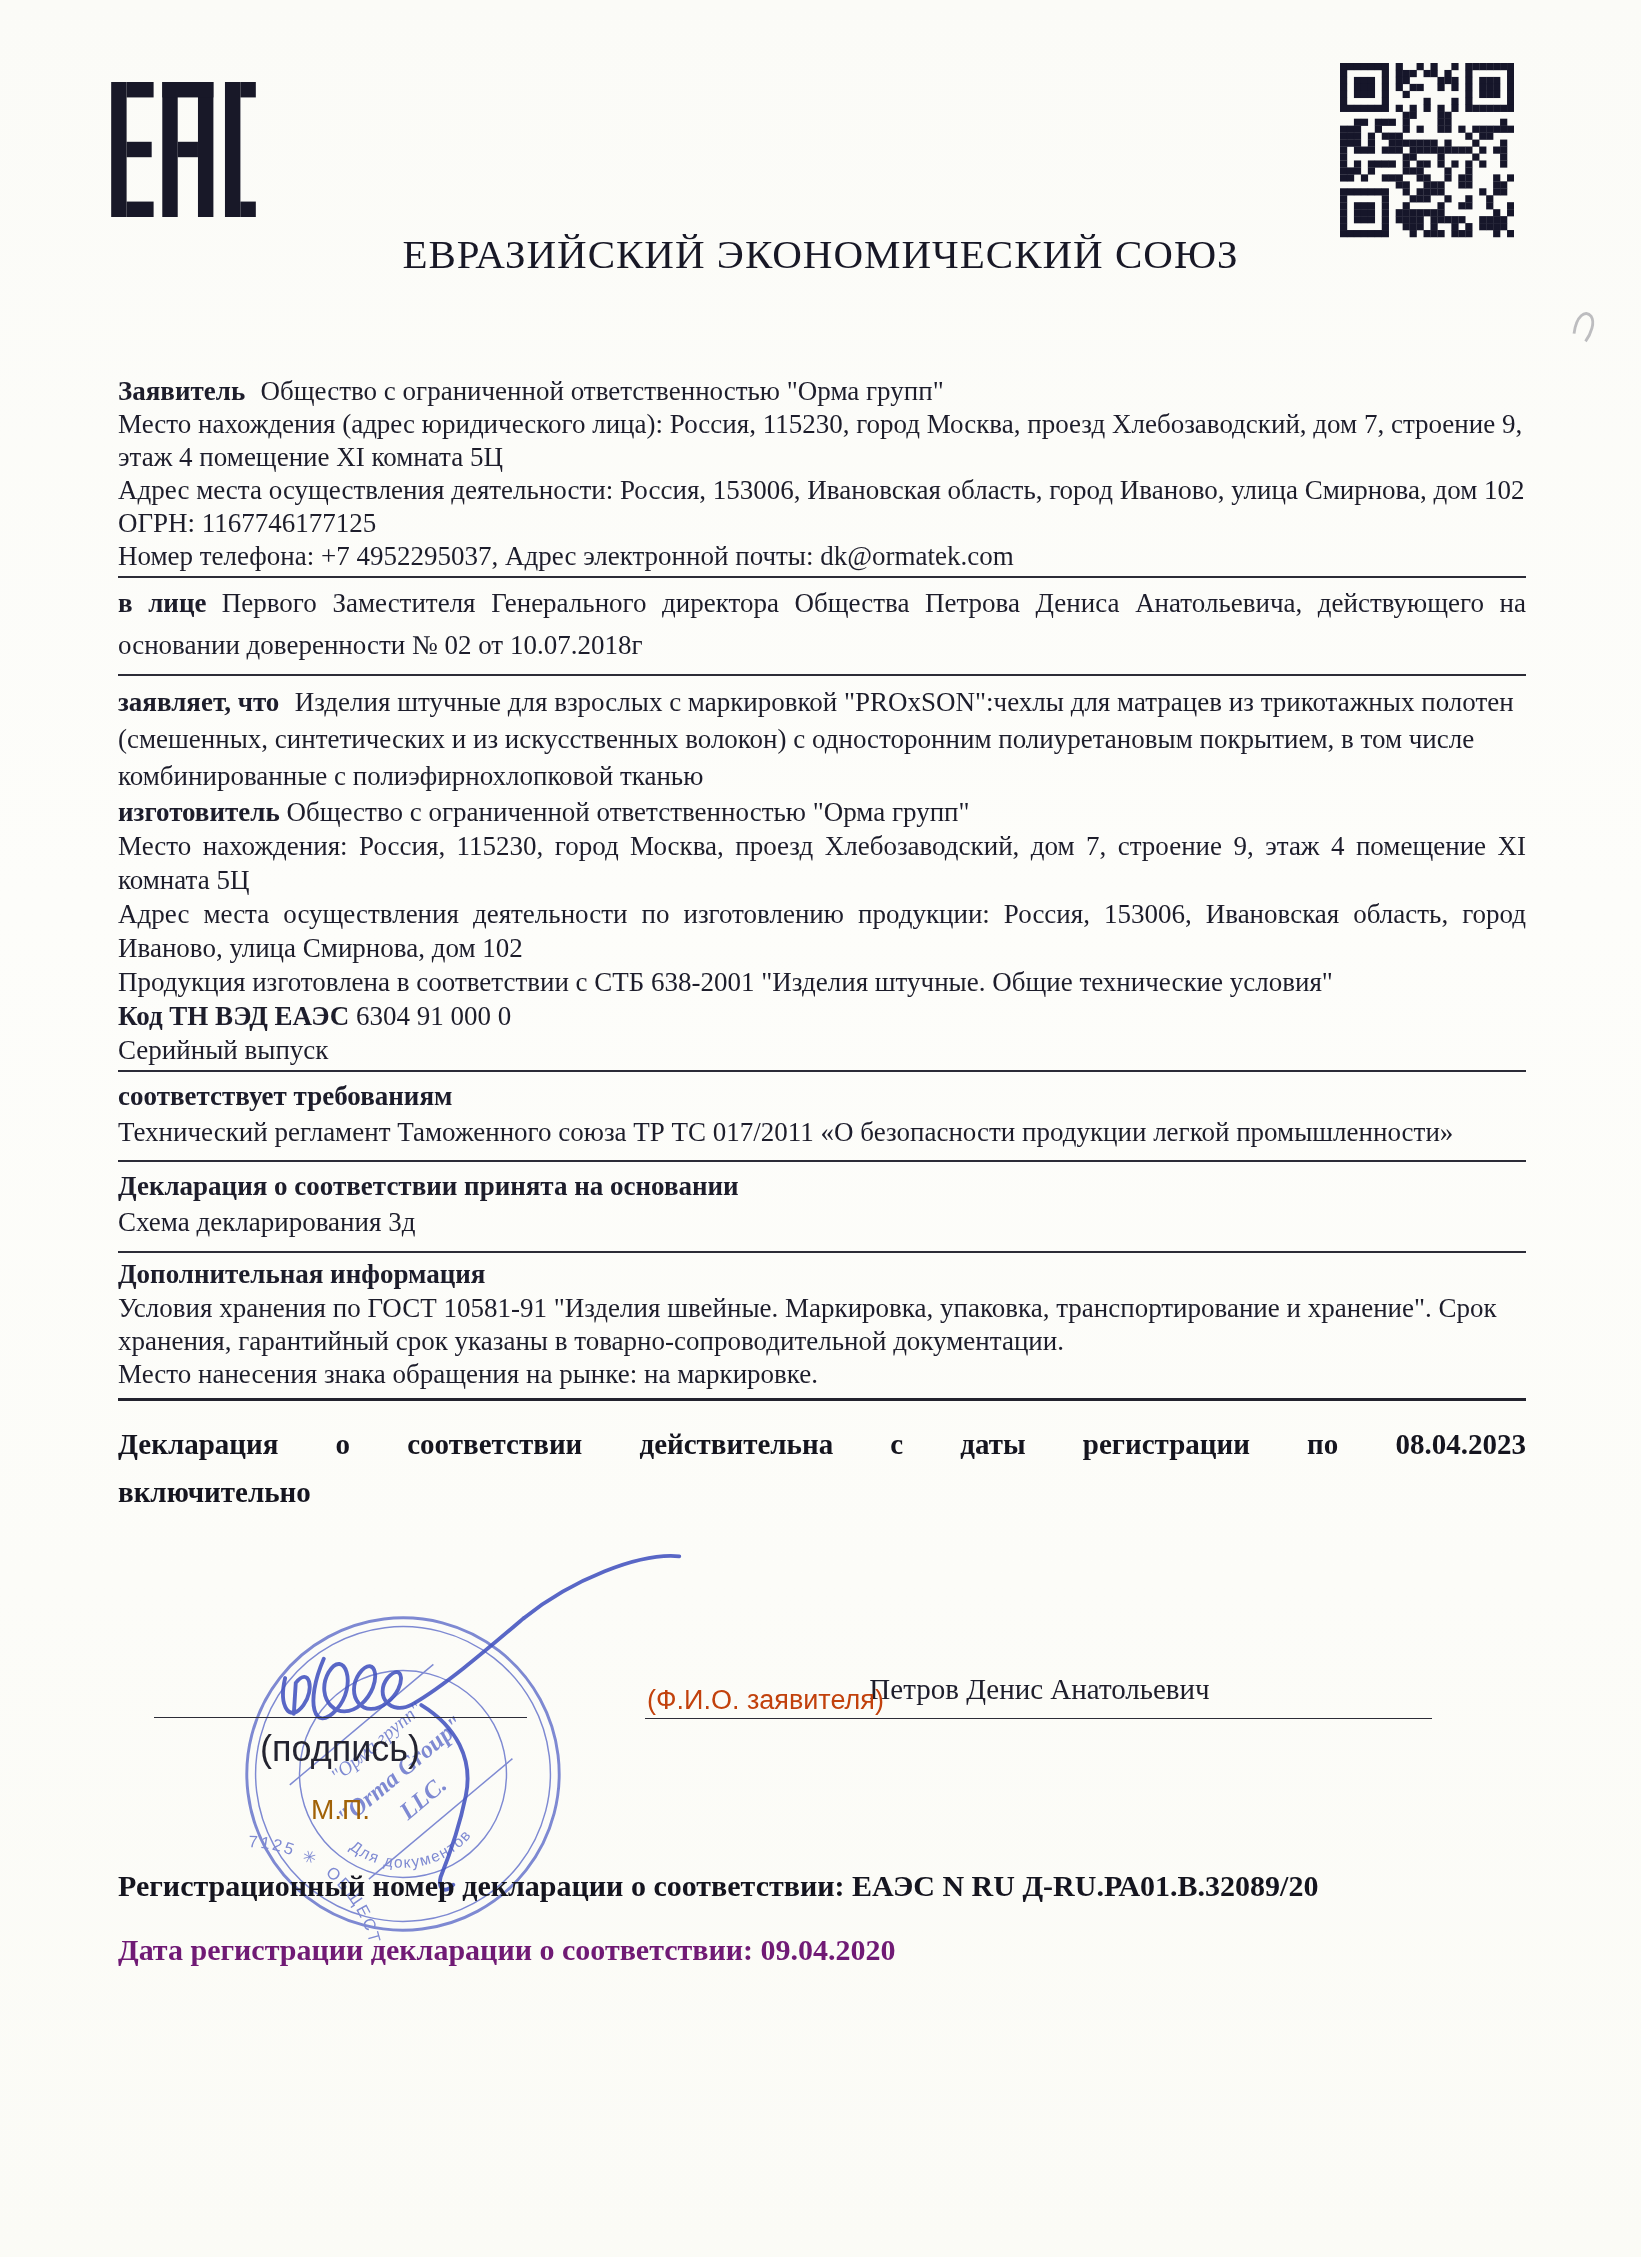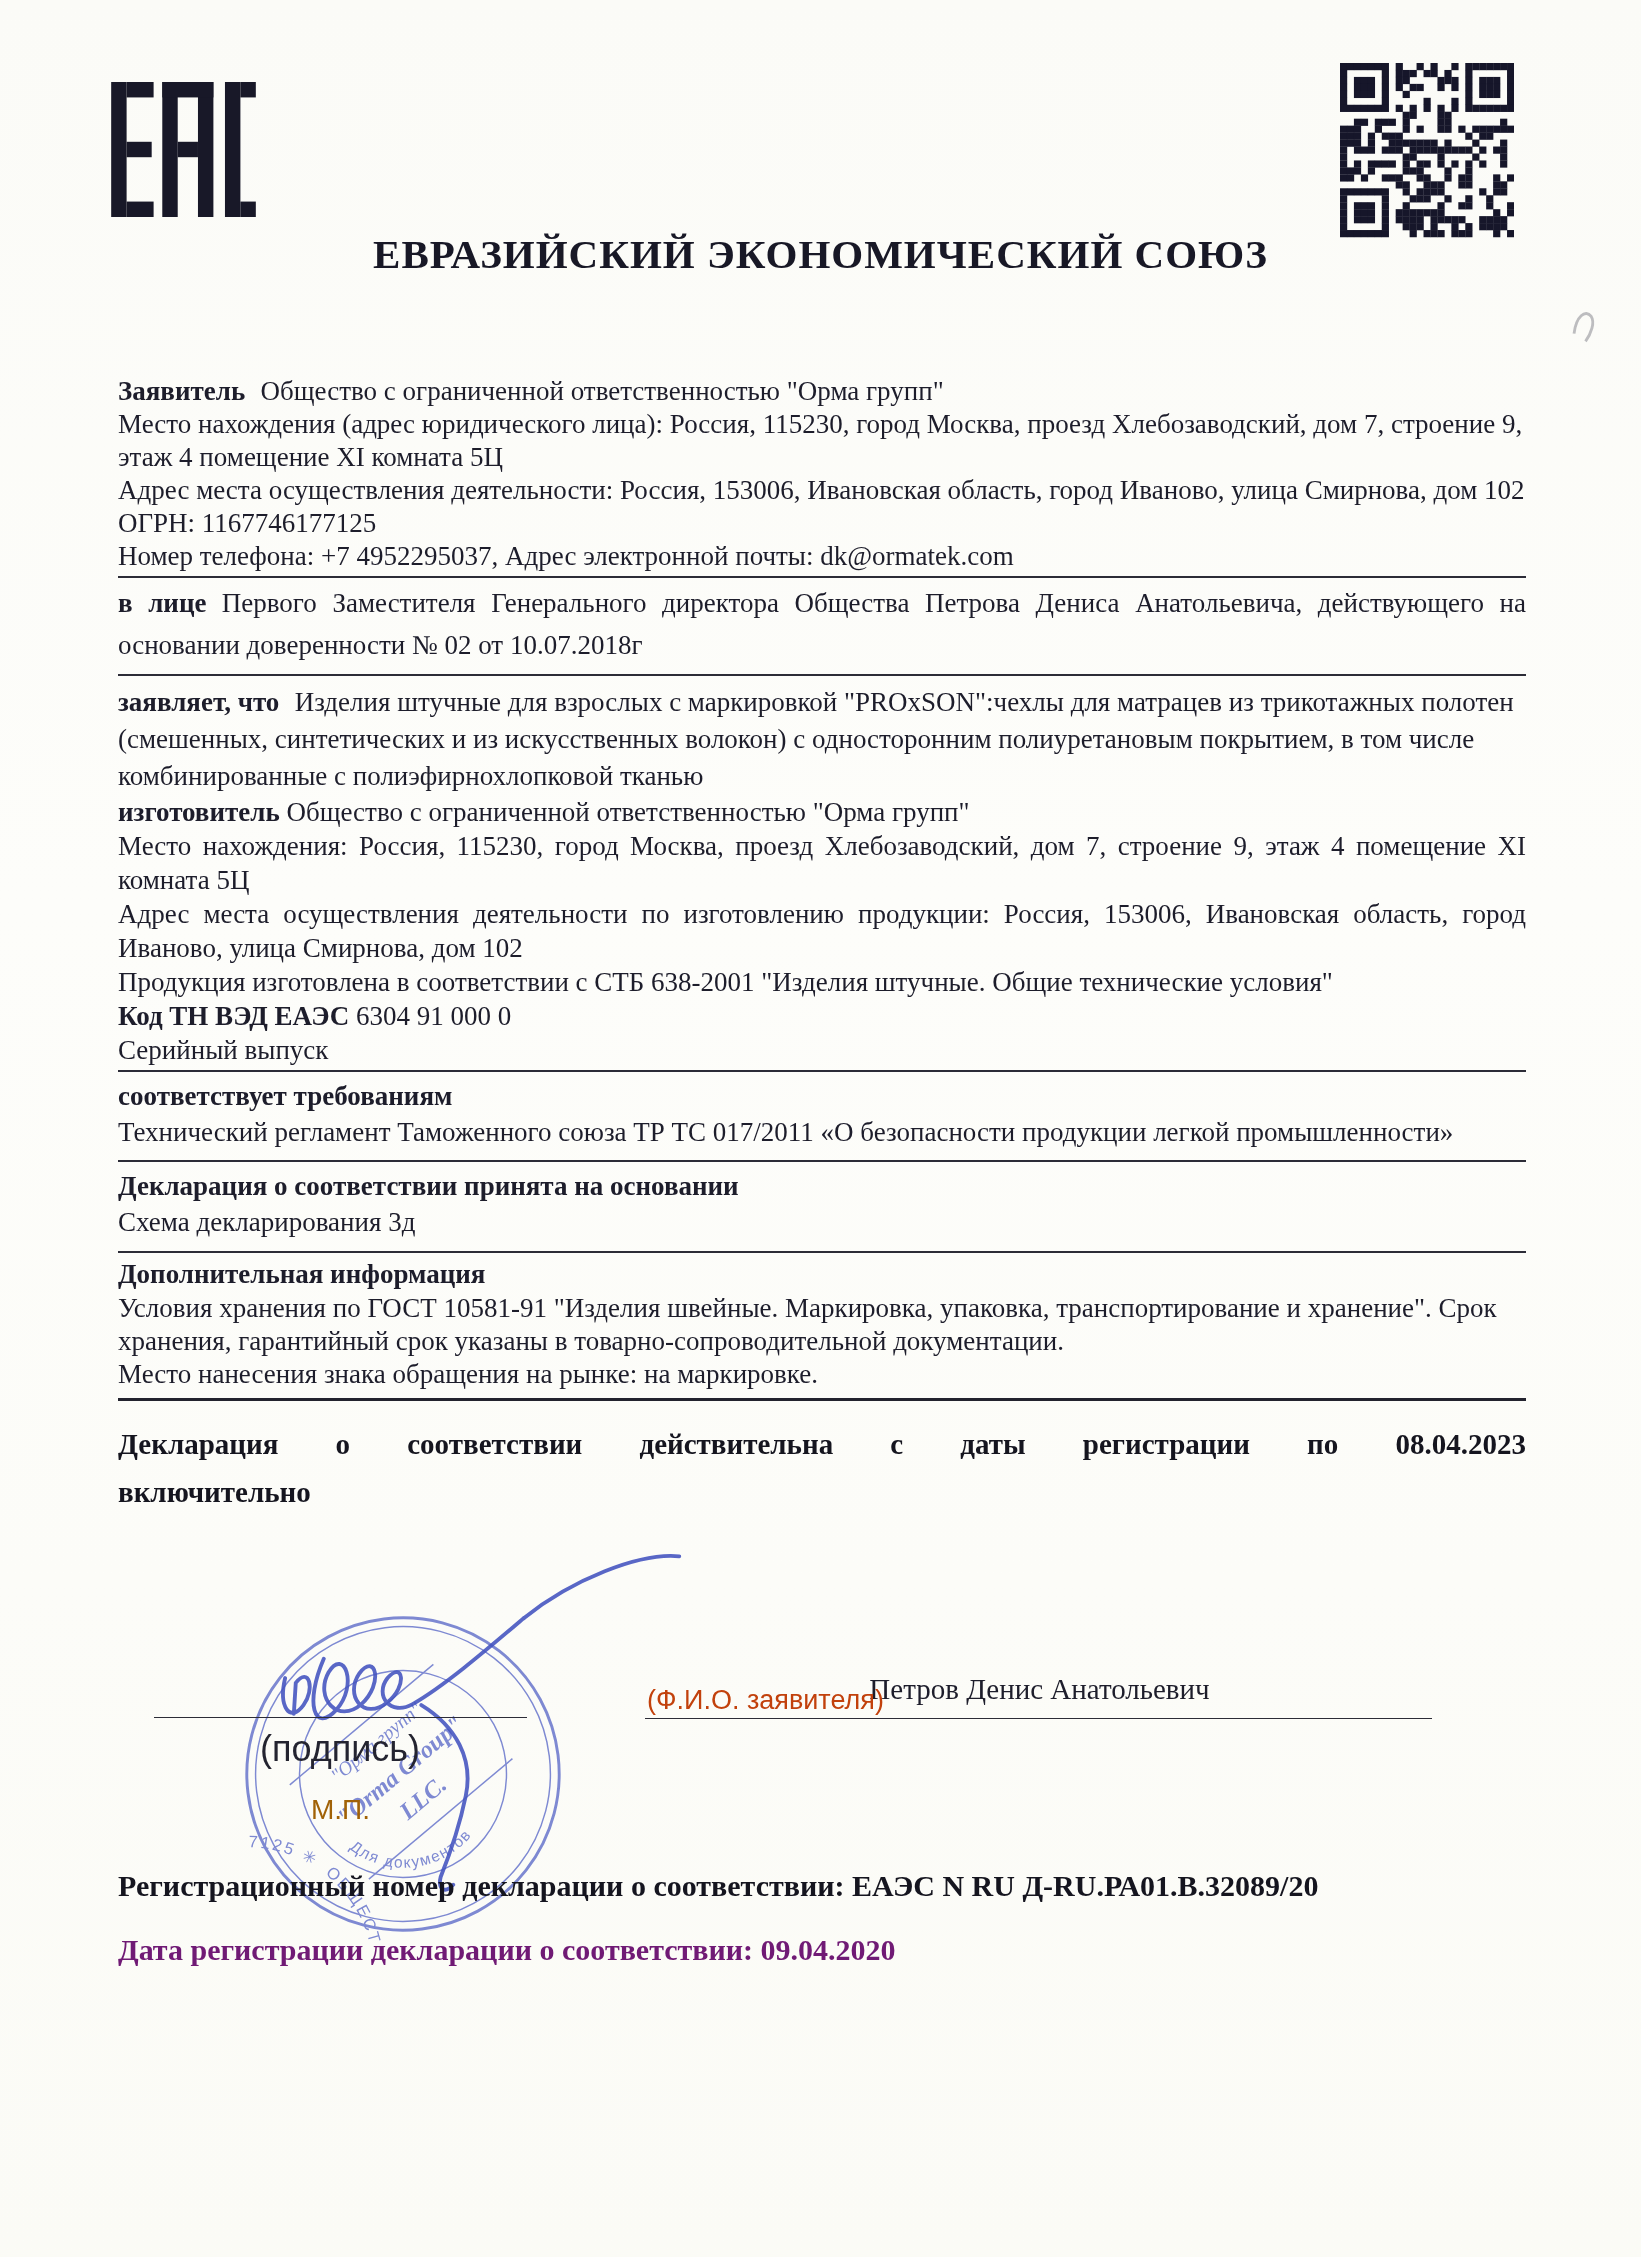--- a/index.html
+++ b/index.html
@@ -7,21 +7,21 @@
     width:1641px;height:2257px;position:relative;
     background:linear-gradient(180deg,#fbfbf7 0%,#fdfdfa 40%,#fbfbf6 100%);
     font-family:"Liberation Serif","DejaVu Serif",serif;
     color:#1d1d2b;overflow:hidden;
   }
   .abs{position:absolute;}
   
   .eac-logo{left:111px;top:82px;width:145px;height:135px;}
   .qr{left:1340px;top:60px;width:174px;height:180px;}
   .title{left:0;top:230px;width:1641px;text-align:center;
-    font-size:41px;line-height:48px;font-weight:bold;letter-spacing:1px;color:#181826;}
+    font-size:41px;line-height:48px;font-weight:normal;letter-spacing:1px;color:#181826;}
   
   .flow{left:118px;top:375px;width:1408px;font-size:27px;line-height:33px;}
   .flow p{margin:0;}
   b,.b{font-weight:bold;}
   .rule{border-top:2.9px solid #2c2c37;margin-top:2.9px;}
   .rule-thick{border-top:3.9px solid #23232e;margin-top:3.9px;}
   .lead-label{margin-right:15.4px;}
   .vlitse{line-height:42px;padding:3.9px 0 5.8px;}
   .declares{padding-top:7.7px;}
   .product{line-height:37px;}

